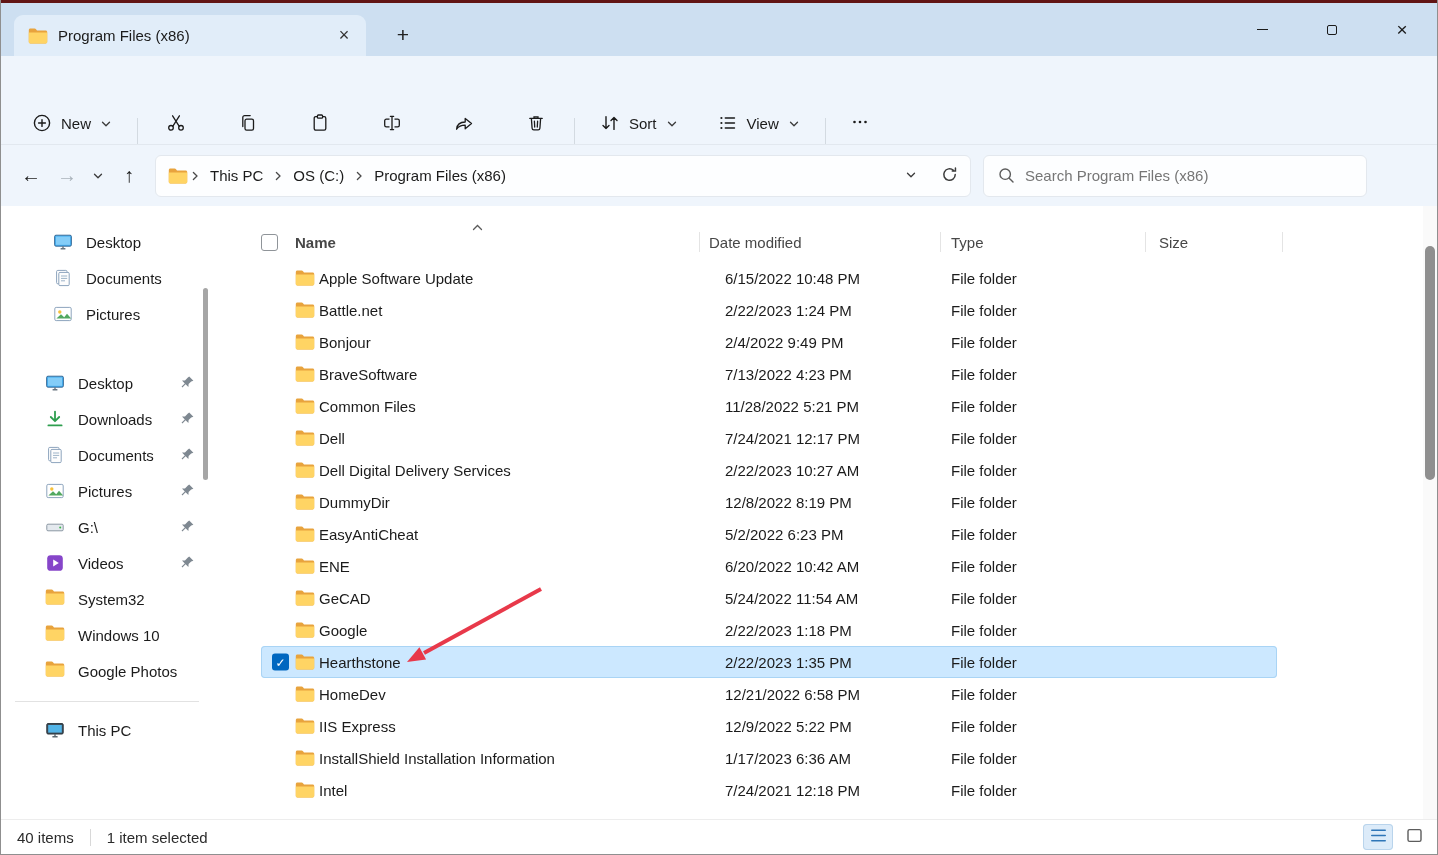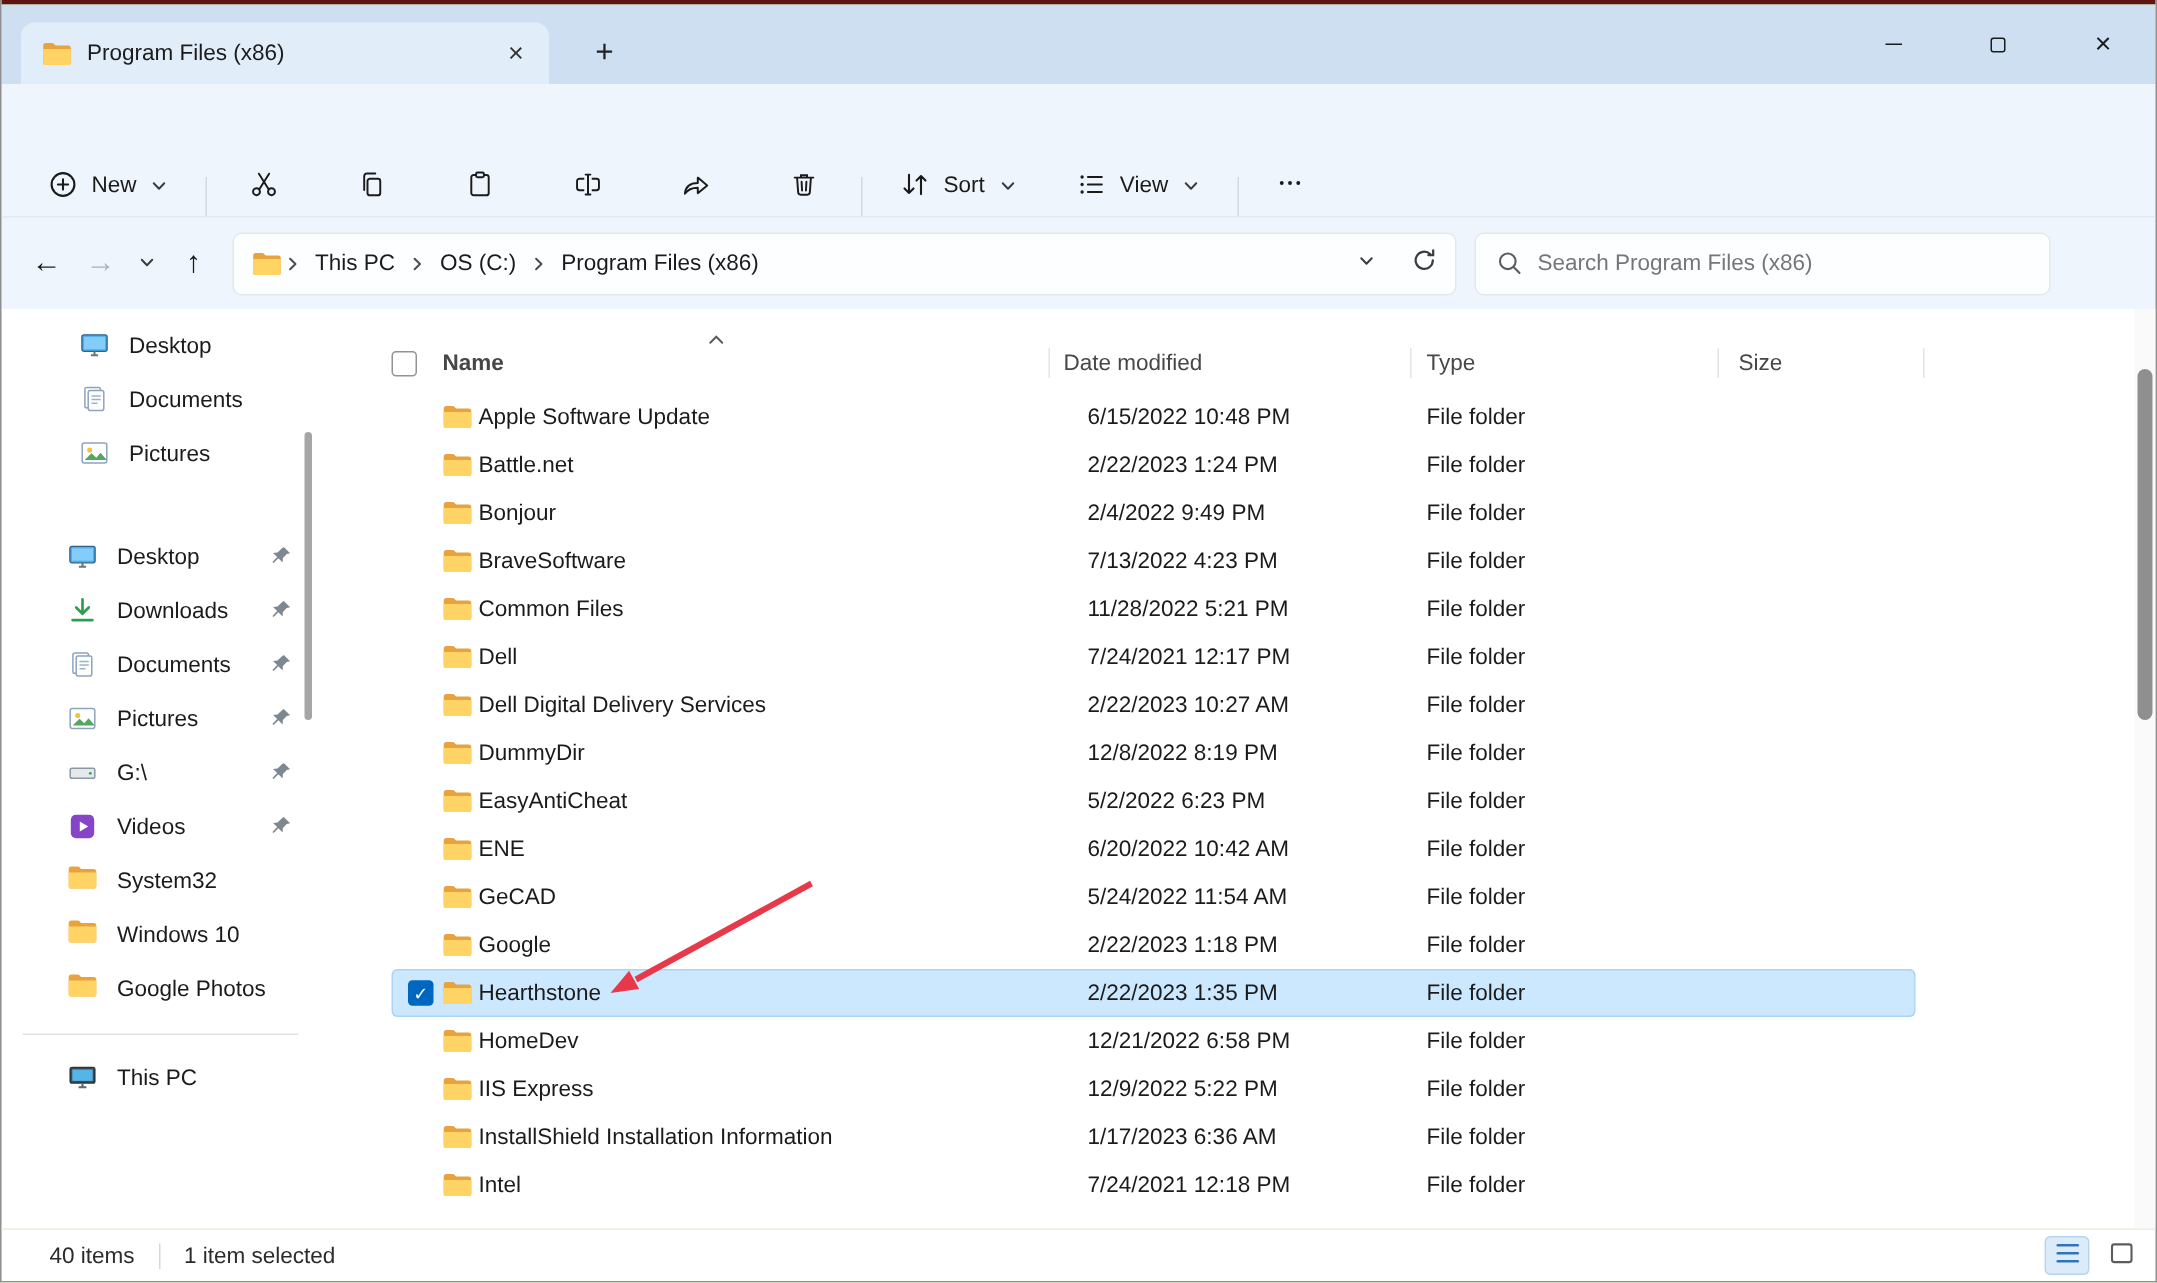--- a/index.html
+++ b/index.html
@@ -1,18 +1,18 @@
 <!DOCTYPE html>
 <html style="--accent: #0067c0; --selbg: #cce8ff; --arrow: #e8394a;"><head>
 <meta charset="utf-8">
 <style>
   * { margin:0; padding:0; box-sizing:border-box; }
   html,body { background:#e9e9e9; }
   body { font-family:"Liberation Sans", sans-serif; }
-  .win { position:relative; width:1438px; height:855px; background:#bef264; overflow:hidden; border:1px solid #8f8f8f; border-top:none; }
+  .win { position:relative; width:1438px; height:855px; background:#fde047; overflow:hidden; border:1px solid #8f8f8f; border-top:none; }
 
   
   .top-edge { height:3px; background:#611414; }
 
   
   .tabbar { height:53px; background:#cddff1; display:flex; align-items:flex-end; padding-left:13px; position:relative; }
   .tab { width:352px; height:41px; background:#e1edf9; border-radius:9px 9px 0 0; display:flex; align-items:center; gap:10px; padding:0 8px 0 14px; font-size:15px; color:#1b1b1b; }
   .tab-title { flex:1; white-space:nowrap; overflow:hidden; }
   .tab-close { width:28px; height:28px; display:flex; align-items:center; justify-content:center; font-size:18px; color:#333; border-radius:4px; cursor:default; }
   .newtab { width:34px; height:34px; margin:0 0 4px 20px; display:flex; align-items:center; justify-content:center; font-size:21px; color:#222; border-radius:6px; }
@@ -41,21 +41,21 @@
   .bc-chev { display:flex; margin:0 1px; }
   .addr-right { margin-left:auto; display:flex; align-items:center; gap:8px; }
   .addr-btn { width:30px; height:30px; display:flex; align-items:center; justify-content:center; border-radius:4px; }
   .searchbar { margin-left:12px; width:384px; height:42px; background:#fdfeff; border:1px solid #e3e8ee; border-radius:6px; display:flex; align-items:center; gap:10px; padding:0 14px; }
   .search-input { border:none; outline:none; background:transparent; font:inherit; font-size:15px; color:#1b1b1b; flex:1; }
   .search-input::placeholder { color:#767676; }
 
   
   .content { position:absolute; top:206px; left:0; right:0; bottom:35px; display:flex; background:#fff; }
 
-  .sidebar { width:208px; flex:none; padding-top:6px; position:relative;text-align:center; }
+  .sidebar { width:208px; flex:none; padding-top:18px; position:relative;text-align:center; }
   .side-item { height:36px; display:flex; align-items:center; gap:13px; padding-left:40px; margin:0 4px; font-size:15px; color:#1b1b1b; position:relative; border-radius:5px; white-space:nowrap; }
   .side-top .side-item { padding-left:48px; }
   .sicon { width:20px; height:20px; display:flex; flex:none; }
   .pin { position:absolute; right:10px; top:10px; width:15px; height:15px; display:flex; opacity:.8; }
   .side-gap { height:33px; }
   .side-sep { border-top:1px solid #e2e2e2; margin:12px 10px 10px 14px; }
   .side-scroll { position:absolute; right:1px; top:82px; width:5px; height:192px; background:#a6a6a6; border-radius:3px; }
 
   .main { flex:1; position:relative; padding-top:16px; }
   .list-header { height:40px; position:relative; font-size:15px; color:#474747; }
@@ -72,21 +72,21 @@
   .chk { left:11px; width:17px; height:17px; background:var(--accent,#0067c0); border-radius:3px; color:#fff; font-size:12px; display:flex; align-items:center; justify-content:center; }
   .ficon { left:34px; width:20px; height:16px; display:flex; }
   .fname { left:58px; }
   .fdate { left:464px; }
   .ftype { left:690px; }
 
   .vscroll { position:absolute; right:0; top:0; bottom:0; width:14px; background:#fafafa; }
   .vthumb { position:absolute; left:2px; right:2px; top:40px; height:234px; background:#8f8f8f; border-radius:6px; }
 
   
-  .statusbar { position:absolute; left:0; right:0; bottom:0; height:35px; background:#fff; border-top:1px solid #ededed; display:flex; align-items:center; gap:16px; padding-left:32px; font-size:15px; color:#2b2b2b; }
+  .statusbar { position:absolute; left:0; right:0; bottom:0; height:35px; background:#fff; border-top:1px solid #ededed; display:flex; align-items:center; gap:16px; padding-left:16px; font-size:15px; color:#2b2b2b; }
   .sb-sep { width:1px; height:17px; background:#d8d8d8; }
   .sb-right { position:absolute; right:8px; display:flex; gap:6px; }
   .sb-btn { width:30px; height:26px; display:flex; align-items:center; justify-content:center; border-radius:4px; }
   .sb-btn.active { background:#dcebf9; box-shadow:inset 0 0 0 1px #b9d4ec; }
 
   
   .overlay { position:absolute; left:0; top:0; width:1438px; height:855px; pointer-events:none; z-index:40; }
   .arrow-line { stroke:var(--arrow,#e8394a); stroke-width:4; }
   .arrow-head { fill:var(--arrow,#e8394a); }
 </style>

